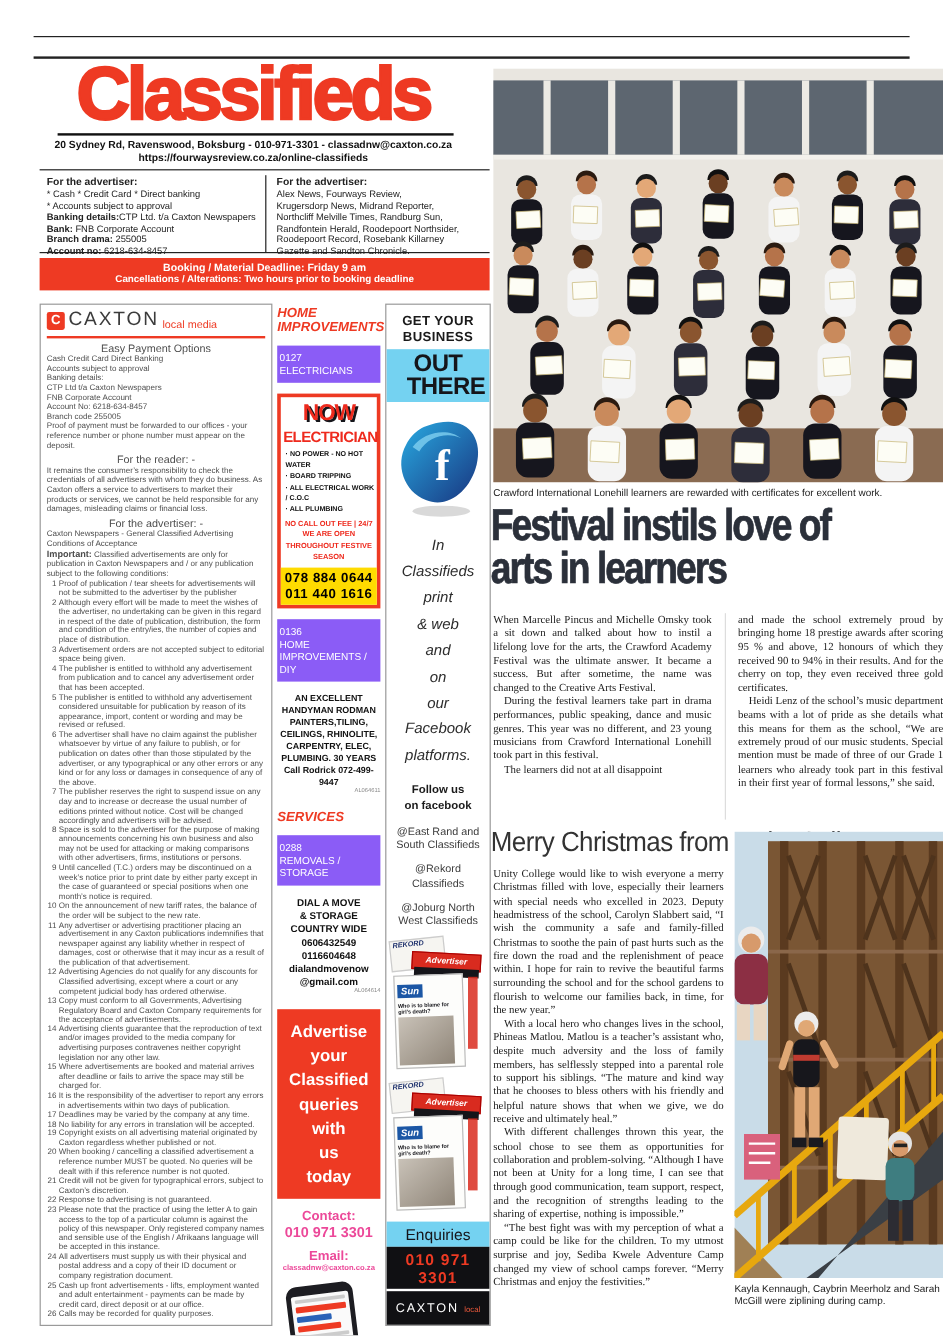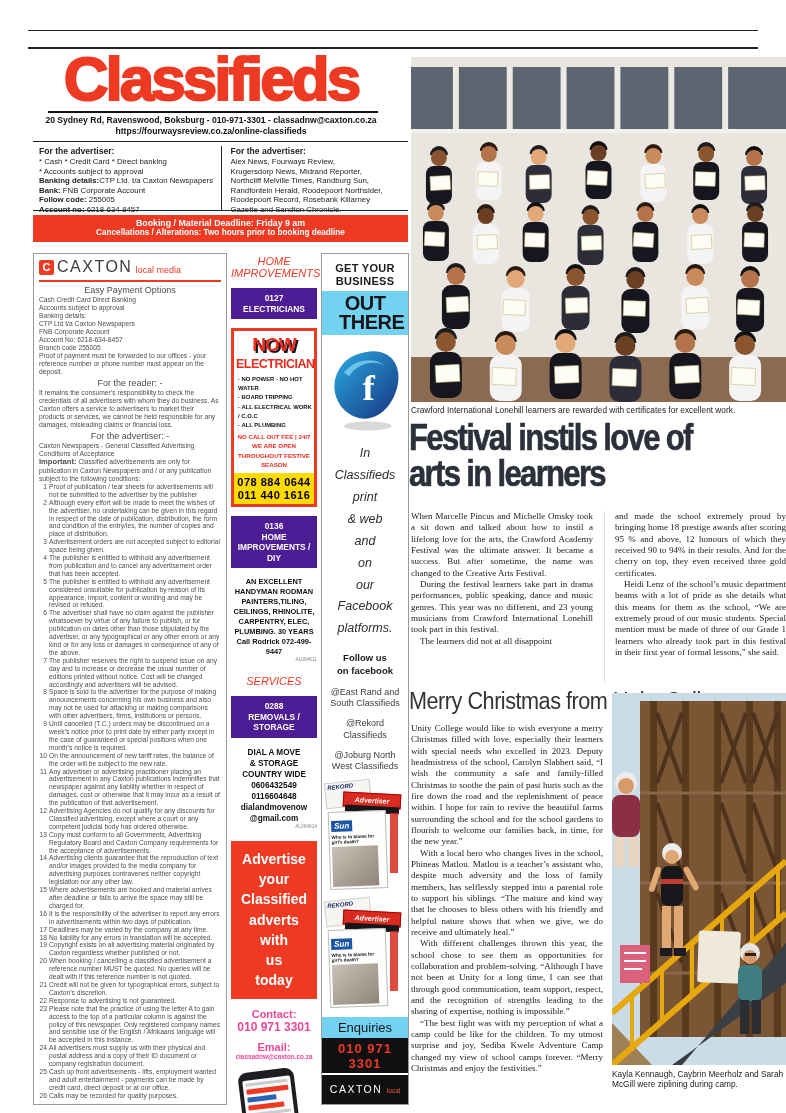--- a/index.html
+++ b/index.html
@@ -46,23 +46,23 @@
     text-align:center;line-height:15px;border-radius:2px;}
   .cx-name{font-size:16px;letter-spacing:1.5px;color:#3c3c3c;}
   .cx-tag{font-size:9px;color:#ee3a23;align-self:flex-end;padding-bottom:1px;}
   .t-h{font-size:9px;color:#4d4d4d;text-align:center;margin:2px 0 1px;font-weight:normal;}
   .t-imp{font-weight:bold;font-size:7.6px;}
   .cond{display:flex;gap:2px;}
   .cond .n{min-width:8px;text-align:right;flex:none;}
 
   
   .ads-col{position:absolute;left:231px;top:253px;width:86px;}
-  .sec-head{color:#ee3a23;font-style:italic;font-weight:normal;font-size:11px;text-align:center;
+  .sec-head{color:#ee3a23;font-style:italic;font-weight:bold;font-size:11px;text-align:left;
     line-height:1.05;margin:3px 0 0;}
-  .cat-box{background:#4c1d95;color:#fff;font-weight:bold;font-size:8.4px;text-align:center;
+  .cat-box{background:#8b5cf6;color:#fff;font-weight:normal;font-size:8.4px;
     padding:5px 2px;margin-top:9px;line-height:1.25;}
   .elec-ad{margin-top:9px;border:3px solid #ee3a23;background:#fff;text-align:center;padding:3px 2px 0;}
   .elec-now{font-size:19px;font-weight:bold;color:#ee2a1d;text-shadow:2px 2px 0 #15151a;letter-spacing:-1px;}
   .elec-title{font-size:12.5px;font-weight:bold;color:#ee2a1d;letter-spacing:-0.5px;margin-top:1px;}
   .elec-bullets{text-align:left;font-size:5.9px;font-weight:bold;color:#101010;line-height:1.55;margin:4px 0 2px 2px;}
   .elec-bullets div::before{content:"· ";}
   .elec-red{font-size:6.2px;font-weight:bold;color:#ee2a1d;line-height:1.5;}
   .elec-phones{background:#ffdb00;margin:4px -2px 0;padding:3px 0;font-size:11px;font-weight:bold;
     color:#000;line-height:1.15;letter-spacing:0.5px;}
   .small-ad{margin-top:9px;text-align:center;font-size:7.4px;font-weight:bold;line-height:1.35;color:#101010;}
@@ -146,21 +146,21 @@
 
   <div class="adv-box">
     <div class="adv-col">
       <div class="adv-title">For the advertiser:</div>
       <div>
 
       <div class="adv-line"><span class="b"></span><span>* Cash * Credit Card * Direct banking</span></div>
           <div class="adv-line"><span class="b"></span><span>* Accounts subject to approval</span></div>
           <div class="adv-line"><span class="b">Banking details:</span><span>CTP Ltd. t/a Caxton Newspapers</span></div>
           <div class="adv-line"><span class="b">Bank:</span><span> FNB Corporate Account</span></div>
-          <div class="adv-line"><span class="b">Follow code:</span><span> 255005</span></div>
+          <div class="adv-line"><span class="b">Branch drama:</span><span> 255005</span></div>
           <div class="adv-line"><span class="b">Account no:</span><span> 6218-634-8457</span></div>
         </div>
     </div>
     <div class="adv-col right">
       <div class="adv-title">For the advertiser:</div>
       <div>
 
       <div class="adv-line"><span class="b"></span><span>Alex News, Fourways Review,</span></div>
           <div class="adv-line"><span class="b"></span><span>Krugersdorp News, Midrand Reporter,</span></div>
           <div class="adv-line"><span class="b"></span><span>Northcliff Melville Times, Randburg Sun,</span></div>
@@ -357,21 +357,21 @@
           <div>@gmail.com</div>
         </div>
       <div class="ad-ref">AL064614</div>
     </div>
     <div class="advertise-box">
       <div>
 
       <div>Advertise</div>
           <div>your</div>
           <div>Classified</div>
-          <div>adverts</div>
+          <div>queries</div>
           <div>with</div>
           <div>us</div>
           <div>today</div>
         </div>
     </div>
     <div class="contact-blk">
       <div class="lab">Contact:</div>
       <div class="val">010 971 3301</div>
       <div class="lab" style="margin-top:7px;">Email:</div>
       <div class="em">classadnw@caxton.co.za</div>

